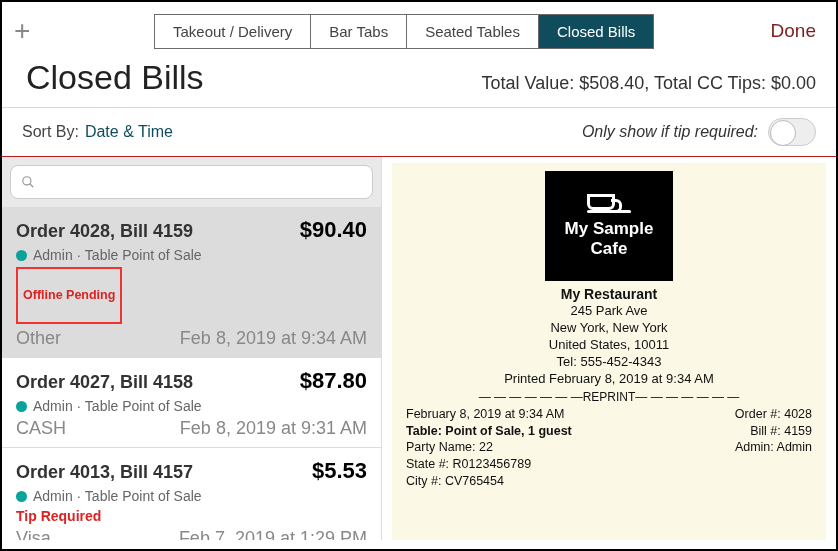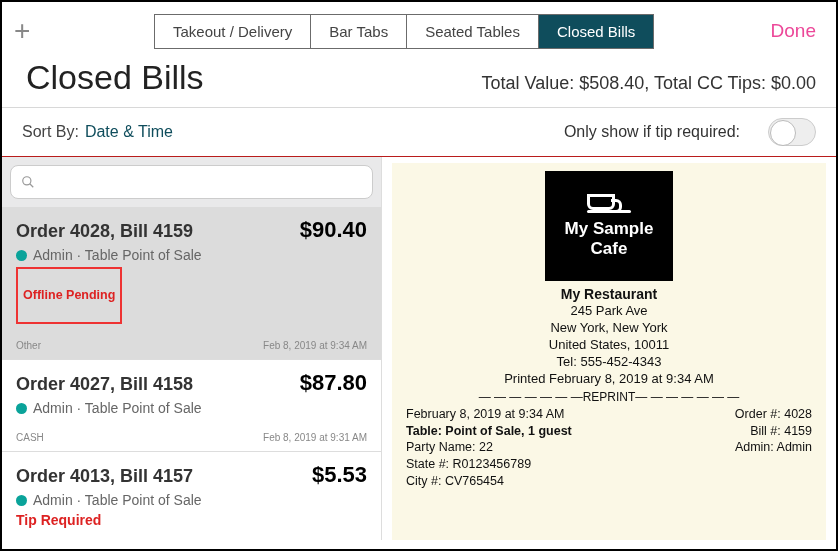--- a/index.html
+++ b/index.html
@@ -37,21 +37,21 @@
     background: #fff;
     cursor: pointer;
   }
   .tab:last-child { border-right: none; }
   .tab.active {
     background: #0f4d5c;
     color: #fff;
   }
   .done {
     margin-left: auto;
-    color: #ec4899;
+    color: #7f1d1d;
     font-size: 19px;
     font-weight: 500;
     cursor: pointer;
     padding-right: 8px;
   }
   .header-row {
     display: flex;
     align-items: baseline;
     padding: 0 20px 10px 24px;
     border-bottom: 1px solid #d8d8d8;
@@ -73,21 +73,22 @@
     border-bottom: 1px solid #b91c1c;
   }
   .sort-label { font-size: 16px; color: #444; }
   .sort-value { font-size: 16px; color: #0f4d5c; font-weight: 500; margin-left: 6px; cursor:pointer;}
   .tip-filter {
     margin-left: auto;
     font-size: 16px;
     color: #333;
     display: flex;
     align-items: center;
-    gap: 28px;
+    gap: 10px;
+    font-style: italic;
   }
   .toggle {
     width: 48px; height: 28px;
     background: #eee;
     border: 1px solid #ccc;
     border-radius: 14px;
     position: relative;
     cursor: pointer;
   }
   .toggle::after {
@@ -156,23 +157,23 @@
   }
   .tip-required {
     color: #d22;
     font-size: 14px;
     font-weight: 600;
     margin-top: 4px;
   }
   .bill-row3 {
     display: flex;
     justify-content: space-between;
-    font-size: 10px;
+    font-size: 18px;
     color: #888;
-    margin-top: 16px;
+    margin-top: 4px;
   }
   .right {
     flex: 1;
     padding: 6px 10px 0 10px;
     overflow: hidden;
   }
   .receipt {
     background: #fbf8e6;
     height: 100%;
     padding: 8px 14px 0 14px;

